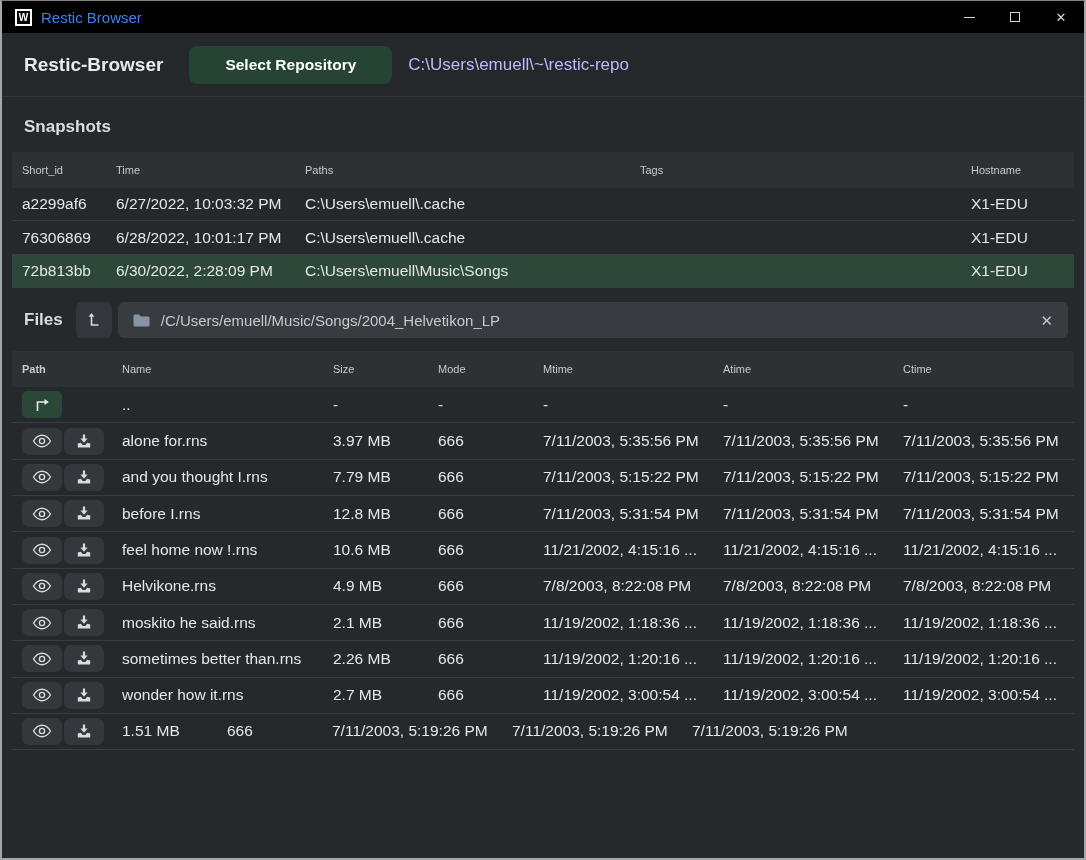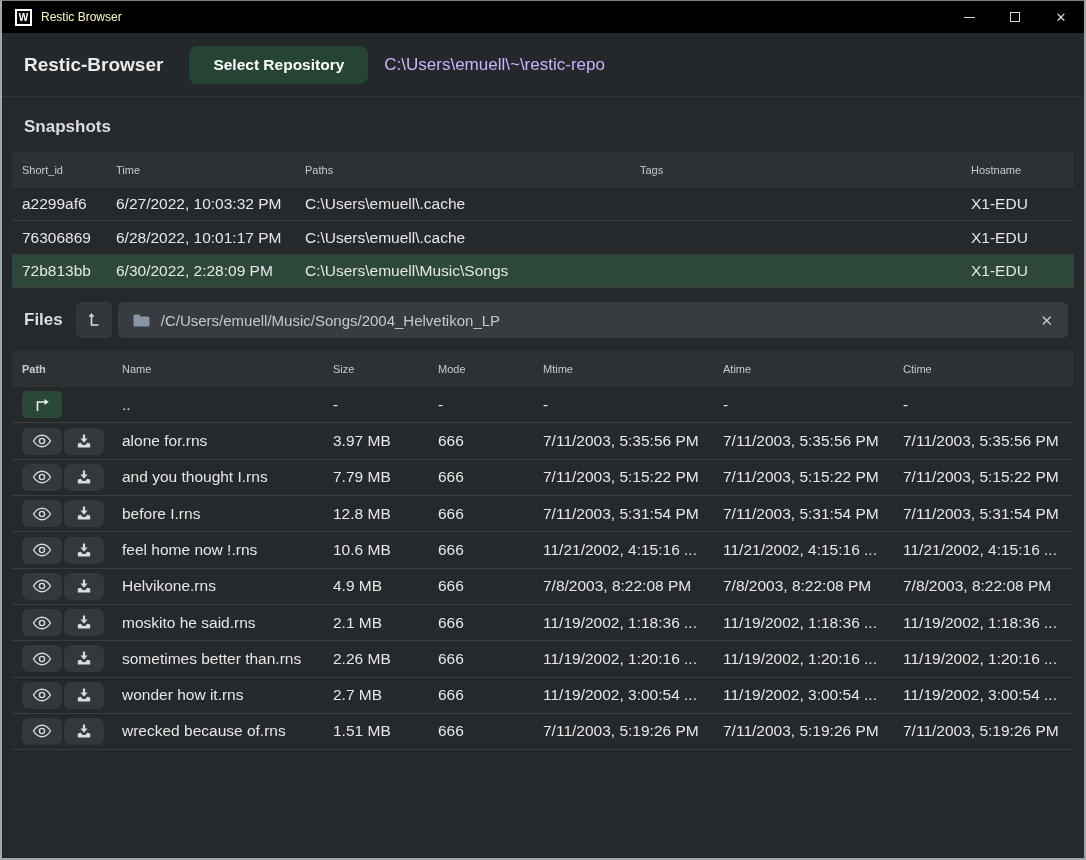--- a/index.html
+++ b/index.html
@@ -9,33 +9,33 @@
     background:#26292c;
     border:2px solid #a3a7aa;
     border-top:1px solid #7d8184;
     overflow:hidden;
     position:relative;
   }
   
   .titlebar { height:32px; background:#000; display:flex; align-items:center; padding-left:13px; }
   .wails-icon { width:17px; height:17px; border:2px solid #fff; background:#000; color:#fff;
     font-weight:bold; font-size:10px; display:flex; align-items:center; justify-content:center; }
-  .titlebar-title { margin-left:9px; color:#fef9c3; font-size:12px; }
+  .titlebar-title { margin-left:9px; color:#3b82f6; font-size:15px; }
   .win-controls { margin-left:auto; display:flex; height:100%; }
   .win-btn { width:46px; height:100%; display:flex; align-items:center; justify-content:center;
     background:transparent; border:none; cursor:pointer; }
   .min-glyph { width:11px; height:1px; background:#d6d6d6; }
   .max-glyph { width:10px; height:10px; border:1px solid #d6d6d6; background:transparent; }
   .close-glyph { color:#dadada; font-size:13px; line-height:1; }
   
   .header { height:64px; background:#25282b; border-bottom:1px solid #313539;
     display:flex; align-items:center; padding:0 22px; }
   .app-name { font-size:19px; font-weight:700; color:#e8eaeb; }
   .select-repo { margin-left:26px; background:#254434; color:#fff; font-weight:700;
-    font-size:15.5px; padding:10px 24px; border-radius:8px; border:none; cursor:pointer; }
+    font-size:15.5px; padding:10px 36px; border-radius:8px; border:none; cursor:pointer; }
   .repo-path { margin-left:16px; font-size:17px; color:#c4b5fd; }
   
   .section-title { padding:20px 22px 15px; font-size:17px; font-weight:700; color:#dadcde; }
   
   .table { margin:0 10px; }
   .thead { display:flex; align-items:center; height:36px; background:#2d3134;
     color:#c7cacd; font-size:11px; }
   .trow { display:flex; align-items:center; border-bottom:1px solid #393d41;
     color:#e5e7e9; font-size:15.5px; }
   .snap-row { height:33.4px; cursor:pointer; }
@@ -370,21 +370,20 @@
             </svg>
           </button>
           <button class="icon-btn">
             <svg width="16" height="15" viewBox="0 0 16 15">
               <rect x="6.9" y="0.5" width="2.2" height="4.6" fill="#d8dadc"></rect>
               <path d="M4.4 4.6 h7.2 L8 8.8 Z" fill="#d8dadc"></path>
               <path d="M1.8 9.6 l3-0.9 1.9 2.4 h2.6 l1.9-2.4 3 0.9 v4 H1.8 Z" fill="#d8dadc"></path>
             </svg>
           </button>
         </span>
-        <span class="col fc1">wrecked because of.rns</span>
         <span class="col fc2">1.51 MB</span>
         <span class="col fc3">666</span>
         <span class="col fc4">7/11/2003, 5:19:26 PM</span>
         <span class="col fc5">7/11/2003, 5:19:26 PM</span>
         <span class="col fc6">7/11/2003, 5:19:26 PM</span>
       </div>
     </div>
 </div>
 
 </body></html>

